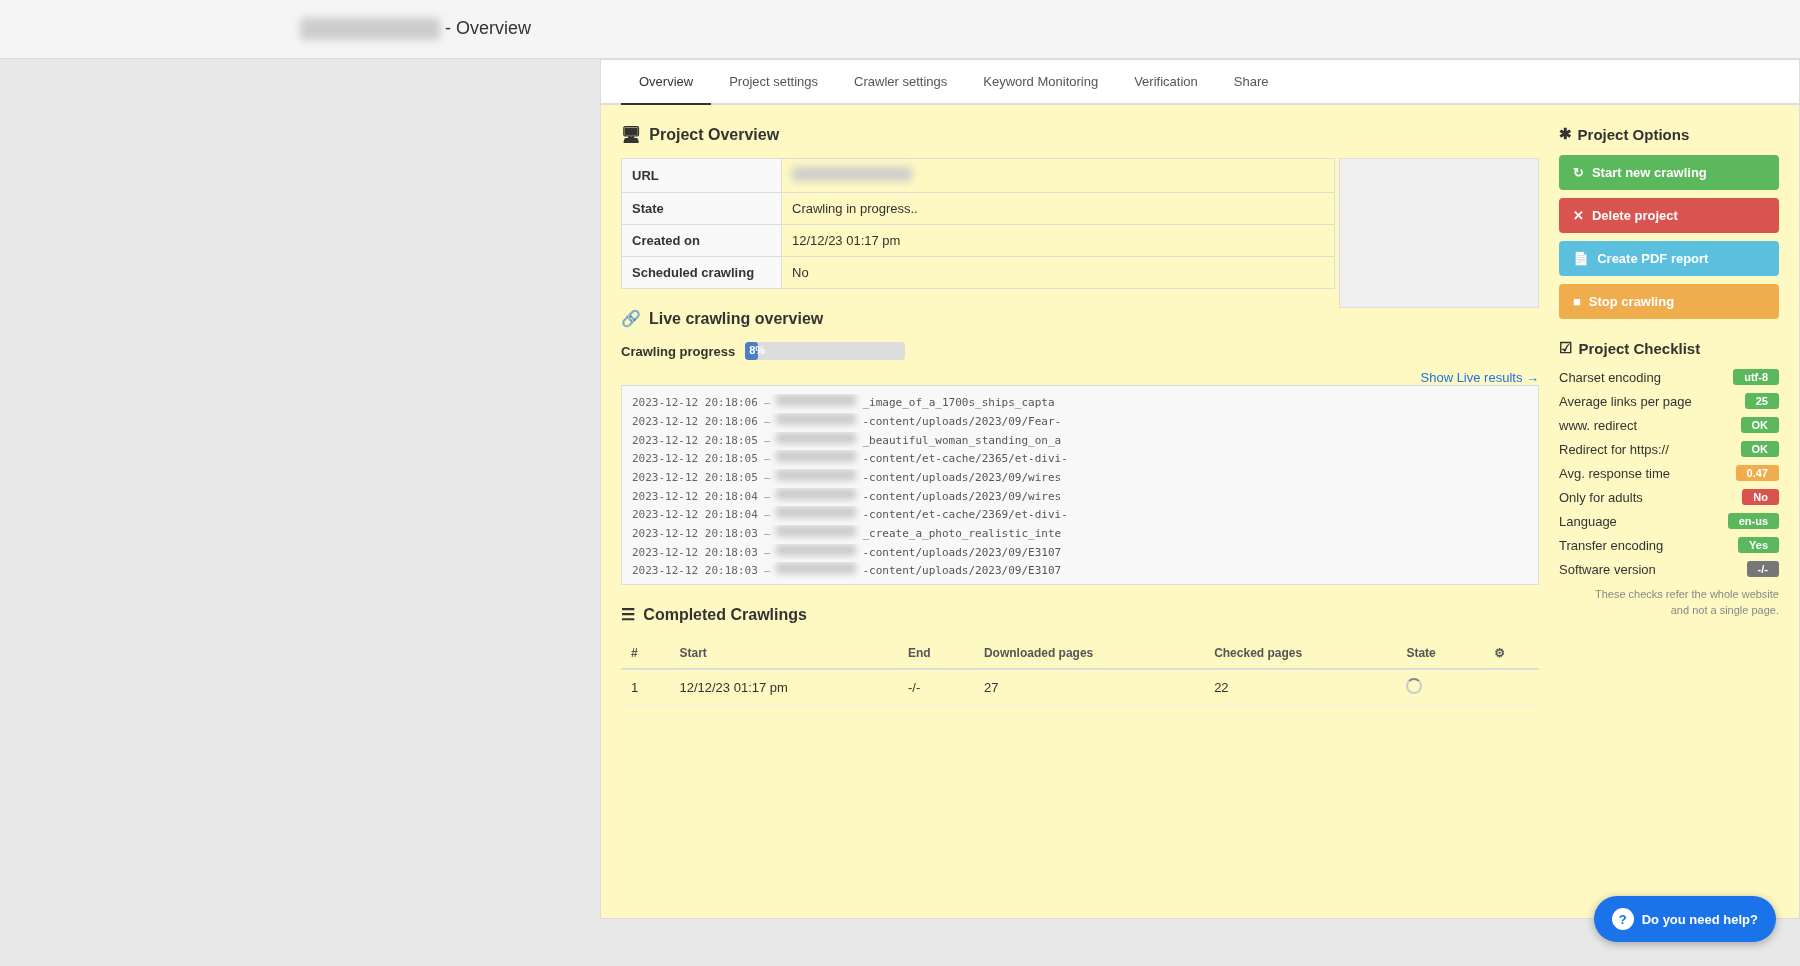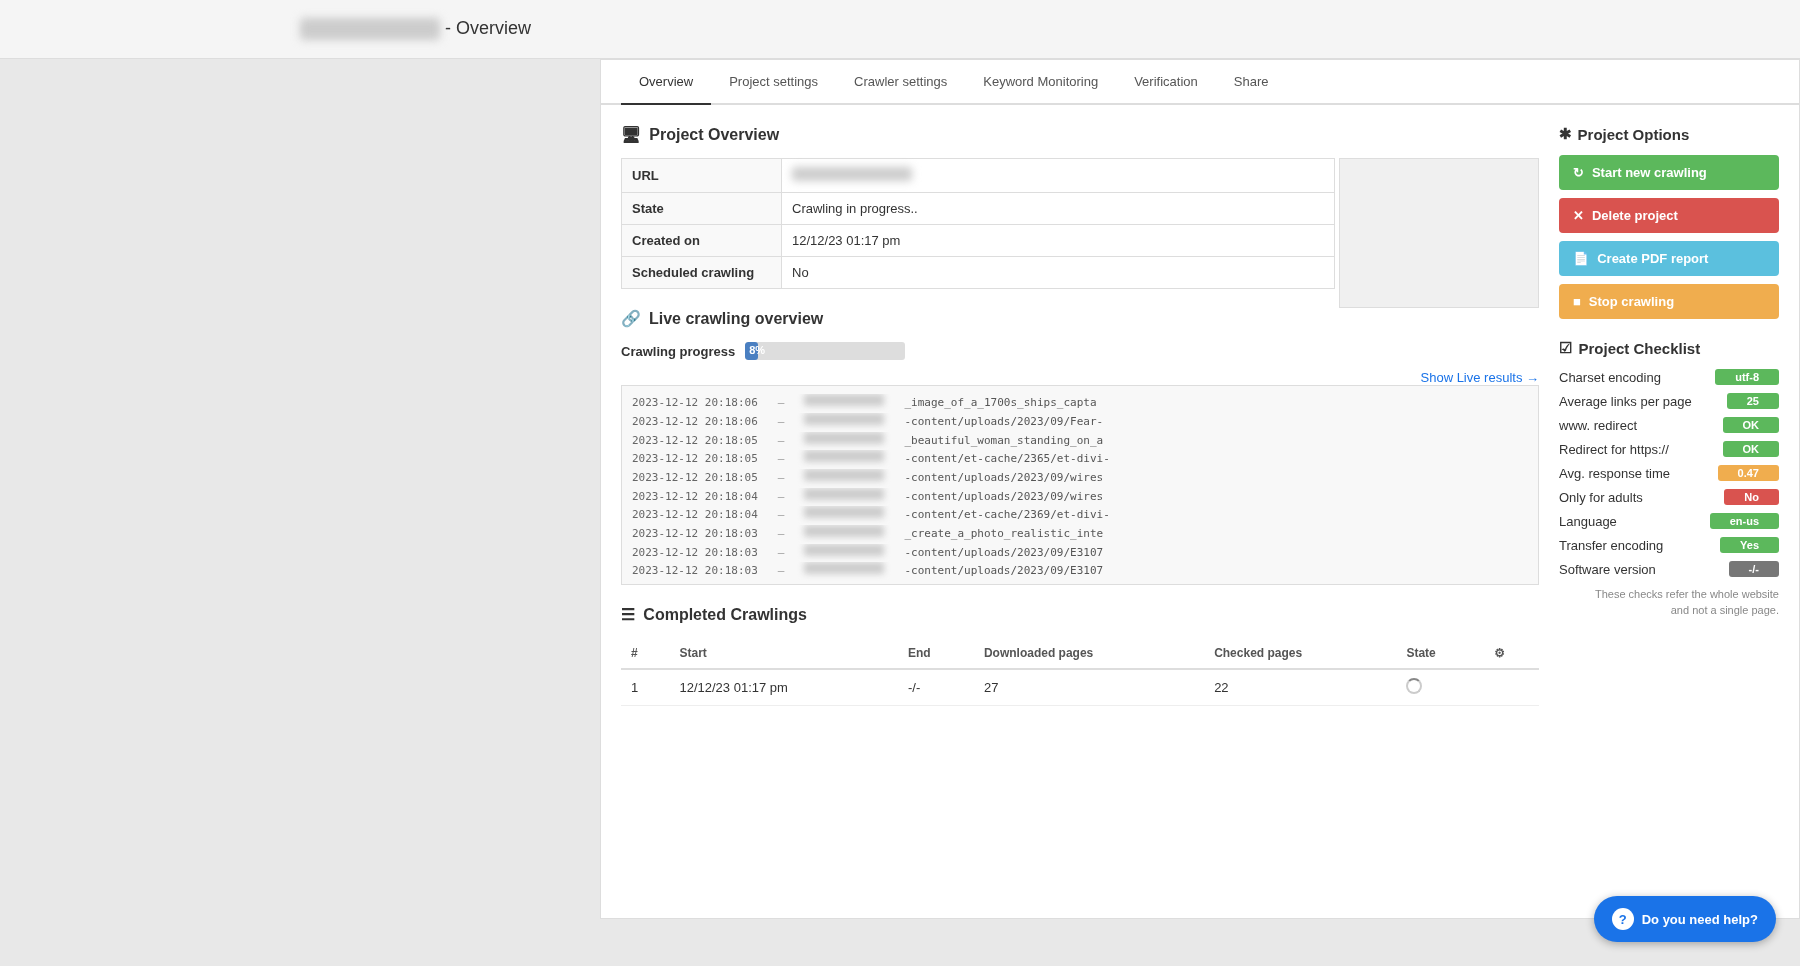--- a/index.html
+++ b/index.html
@@ -21,21 +21,21 @@
     .page-header .blurred {
       display: inline-block;
       width: 140px;
       height: 22px;
       background: #ccc;
       border-radius: 4px;
       vertical-align: middle;
       filter: blur(4px);
     }
     .main-container {
-      background: #ffffff;
+      background: #fef9c3;
       margin: 0 auto;
       max-width: 1200px;
       min-height: 860px;
       border: 1px solid #ddd;
       margin-top: 0;
       position: relative;
       left: 50%;
       transform: translateX(-50%);
     }
     
@@ -172,21 +172,21 @@
       border: 1px solid #ddd;
       padding: 8px 10px;
       font-family: monospace;
       font-size: 11px;
       color: #555;
       max-height: 200px;
       overflow: hidden;
     }
     .log-row {
       display: flex;
-      gap: 20px;
+      gap: 6px;
       line-height: 1.7;
       overflow: hidden;
     }
     .log-time { color: #666; white-space: nowrap; }
     .log-dash { color: #999; }
     .log-blurred {
       display: inline-block;
       width: 80px;
       height: 12px;
       background: #ccc;
@@ -264,21 +264,21 @@
       gap: 6px;
     }
     .checklist-row {
       display: flex;
       justify-content: space-between;
       align-items: center;
       margin-bottom: 8px;
       font-size: 13px;
     }
     .badge {
-      padding: 2px 20px;
+      padding: 2px 11px;
       border-radius: 3px;
       font-size: 11px;
       font-weight: bold;
       color: #fff;
     }
     .badge-green { background: #5cb85c; }
     .badge-orange { background: #f0ad4e; }
     .badge-red { background: #d9534f; }
     .badge-gray { background: #777; }
     .checklist-note {

